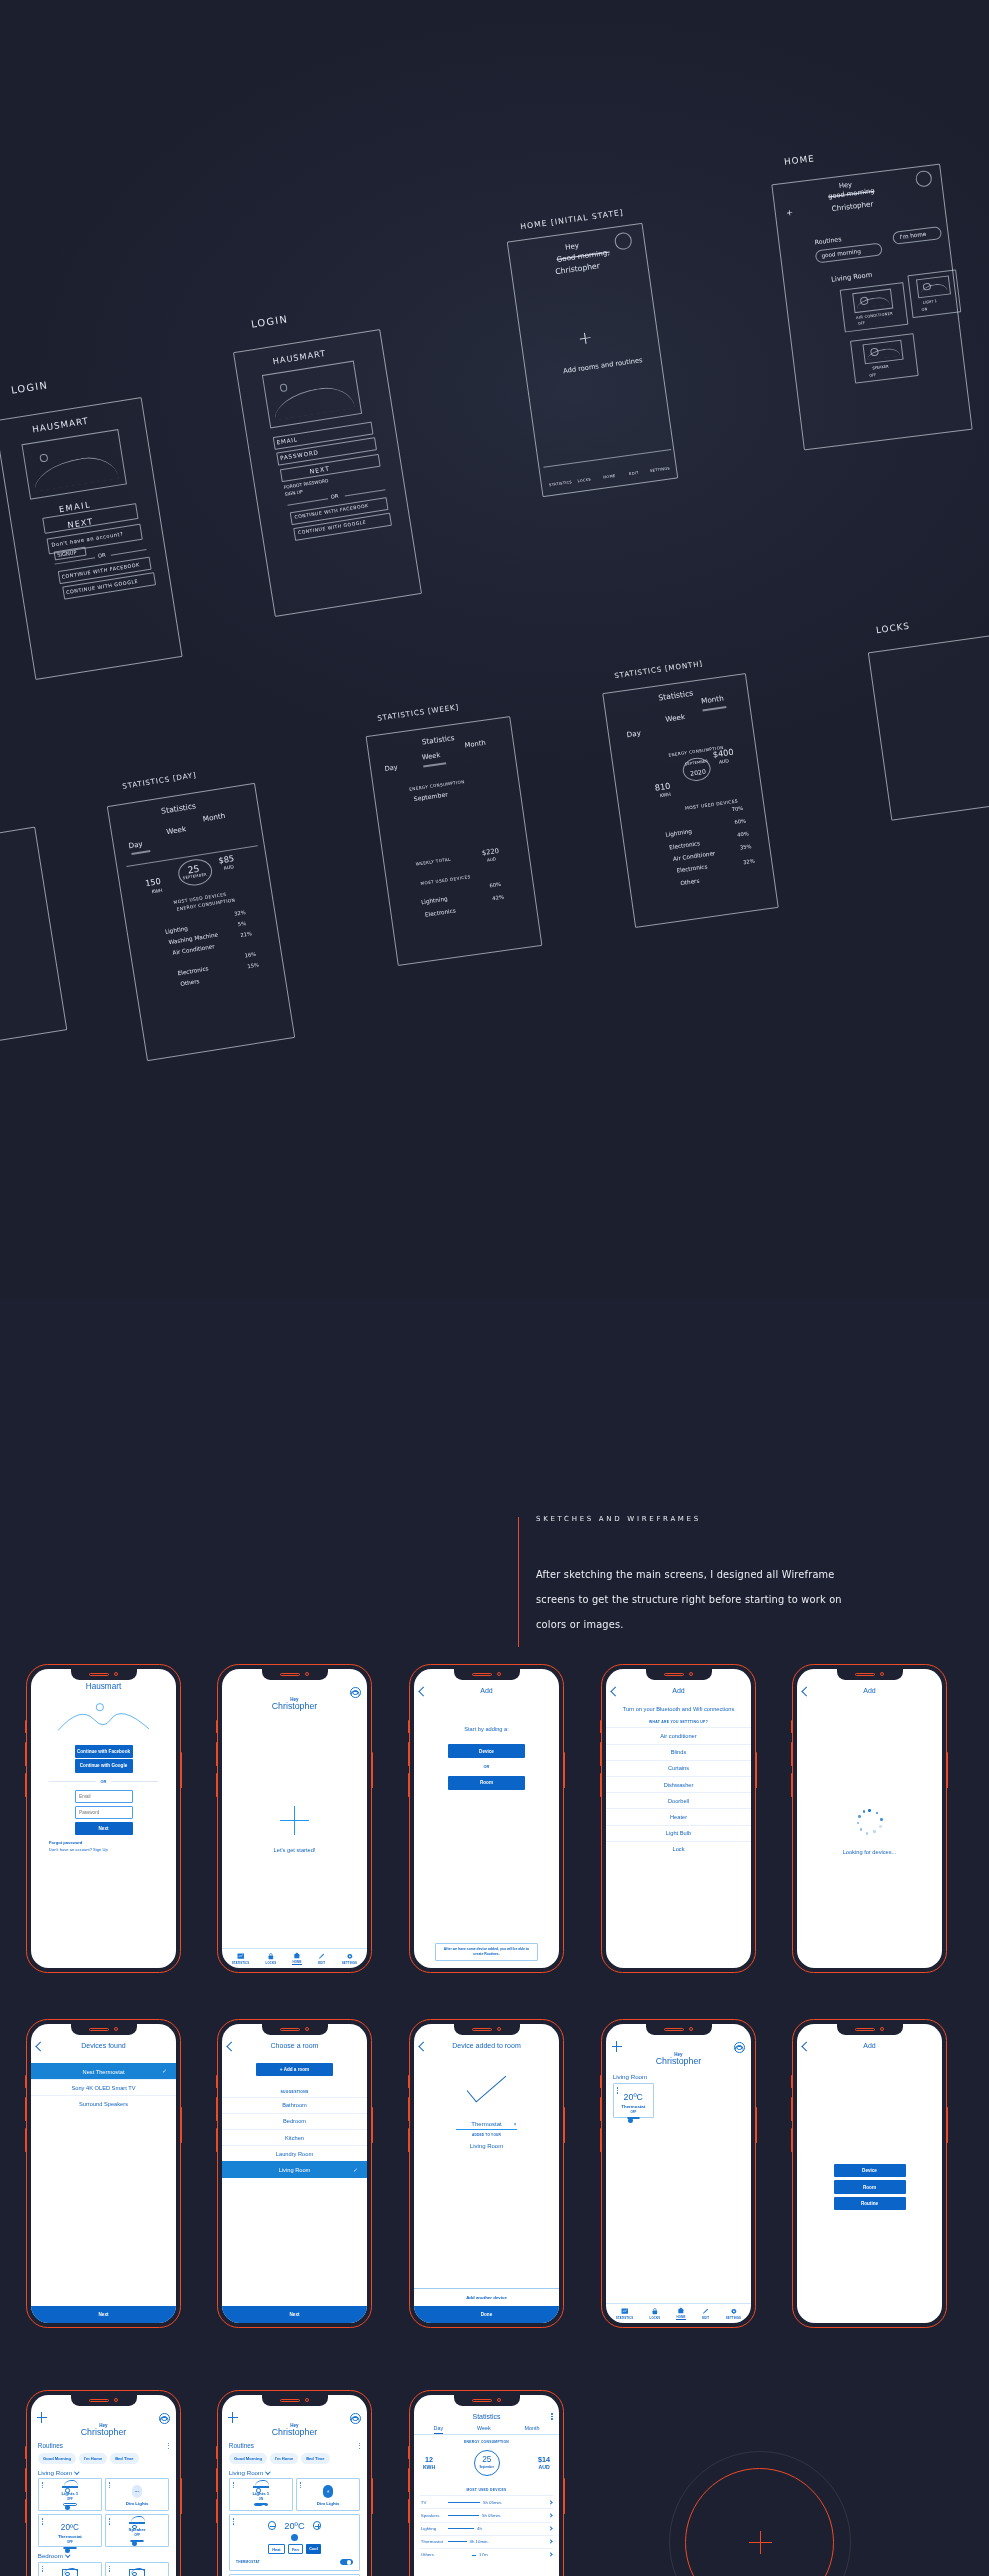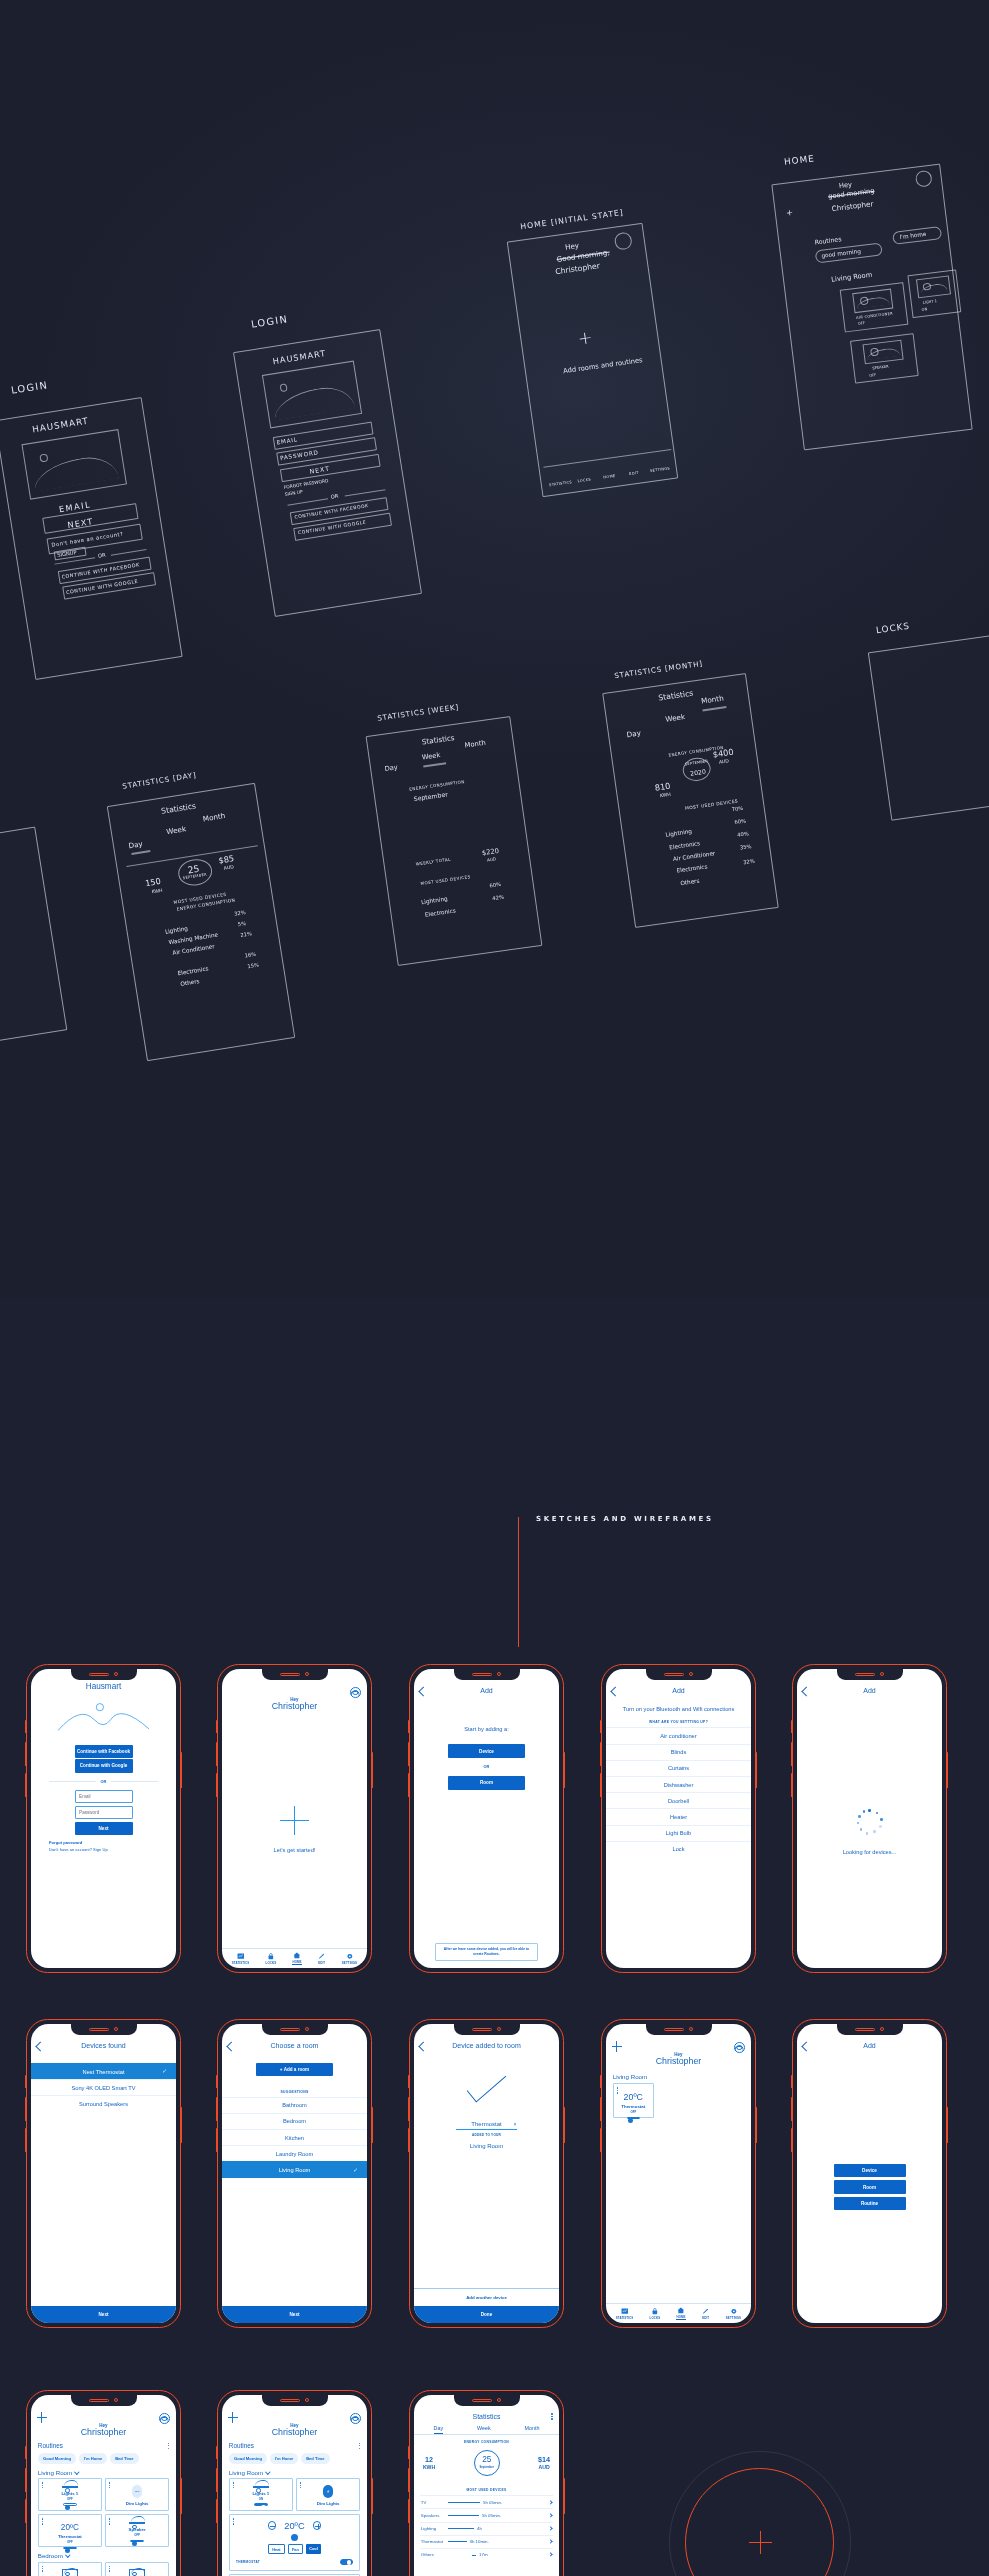--- a/index.html
+++ b/index.html
@@ -43,21 +43,21 @@
     border-radius:60% 40% 0 0 / 100% 100% 0 0;
   }
 
   
   .desc-wrap { position: absolute; left: 536px; top: 1515px; width: 330px; }
   .desc-rule {
     position: absolute; left: -18.5px; top: 2.1px; width: 1px; height: 130px;
     background: #e8492b;
   }
   .desc-kicker {
-    font-size: 7px; letter-spacing: 2.7px; color: #e9ecf3; font-weight: 700;
+    font-size: 7px; letter-spacing: 2.7px; color: #e9ecf3; font-weight: 400;
     font-family: "DejaVu Sans", sans-serif;
   }
   .desc-body {
     margin-top: 40px; font-size: 9.8px; line-height: 2.55;
     color: #eef0f6; font-family: "DejaVu Sans", sans-serif; letter-spacing: 0.2px;
   }
 
   
   .wire-zone { position: absolute; top: 1638px; left: 0; width: 989px; height: 1288px; }
   .phone {
@@ -398,20 +398,21 @@
       <div class="sk-t" style="left:115px;top:183px;font-size:5.2px;">32%</div>
     </div>
   </div>
 
   <div class="sketch-card" style="left:-72px;top:835px;width:124px;height:206px;transform:rotate(-9deg);"></div>
 </div>
 
 <div class="desc-wrap">
   <div class="desc-rule"></div>
   <div class="desc-kicker">SKETCHES AND WIREFRAMES</div>
+  <div class="desc-body">After sketching the main screens, I designed all Wireframe screens to get the structure right before starting to work on colors or images.</div>
 </div>
 
 <div class="wire-zone">
 
   <div class="phone" style="left:26px;top:26px;">
     <div class="phone-shell"></div>
     <div class="phone-btn l1"></div>
       <div class="phone-btn l2"></div>
       <div class="phone-btn l3"></div>
       <div class="phone-btn r1"></div>

